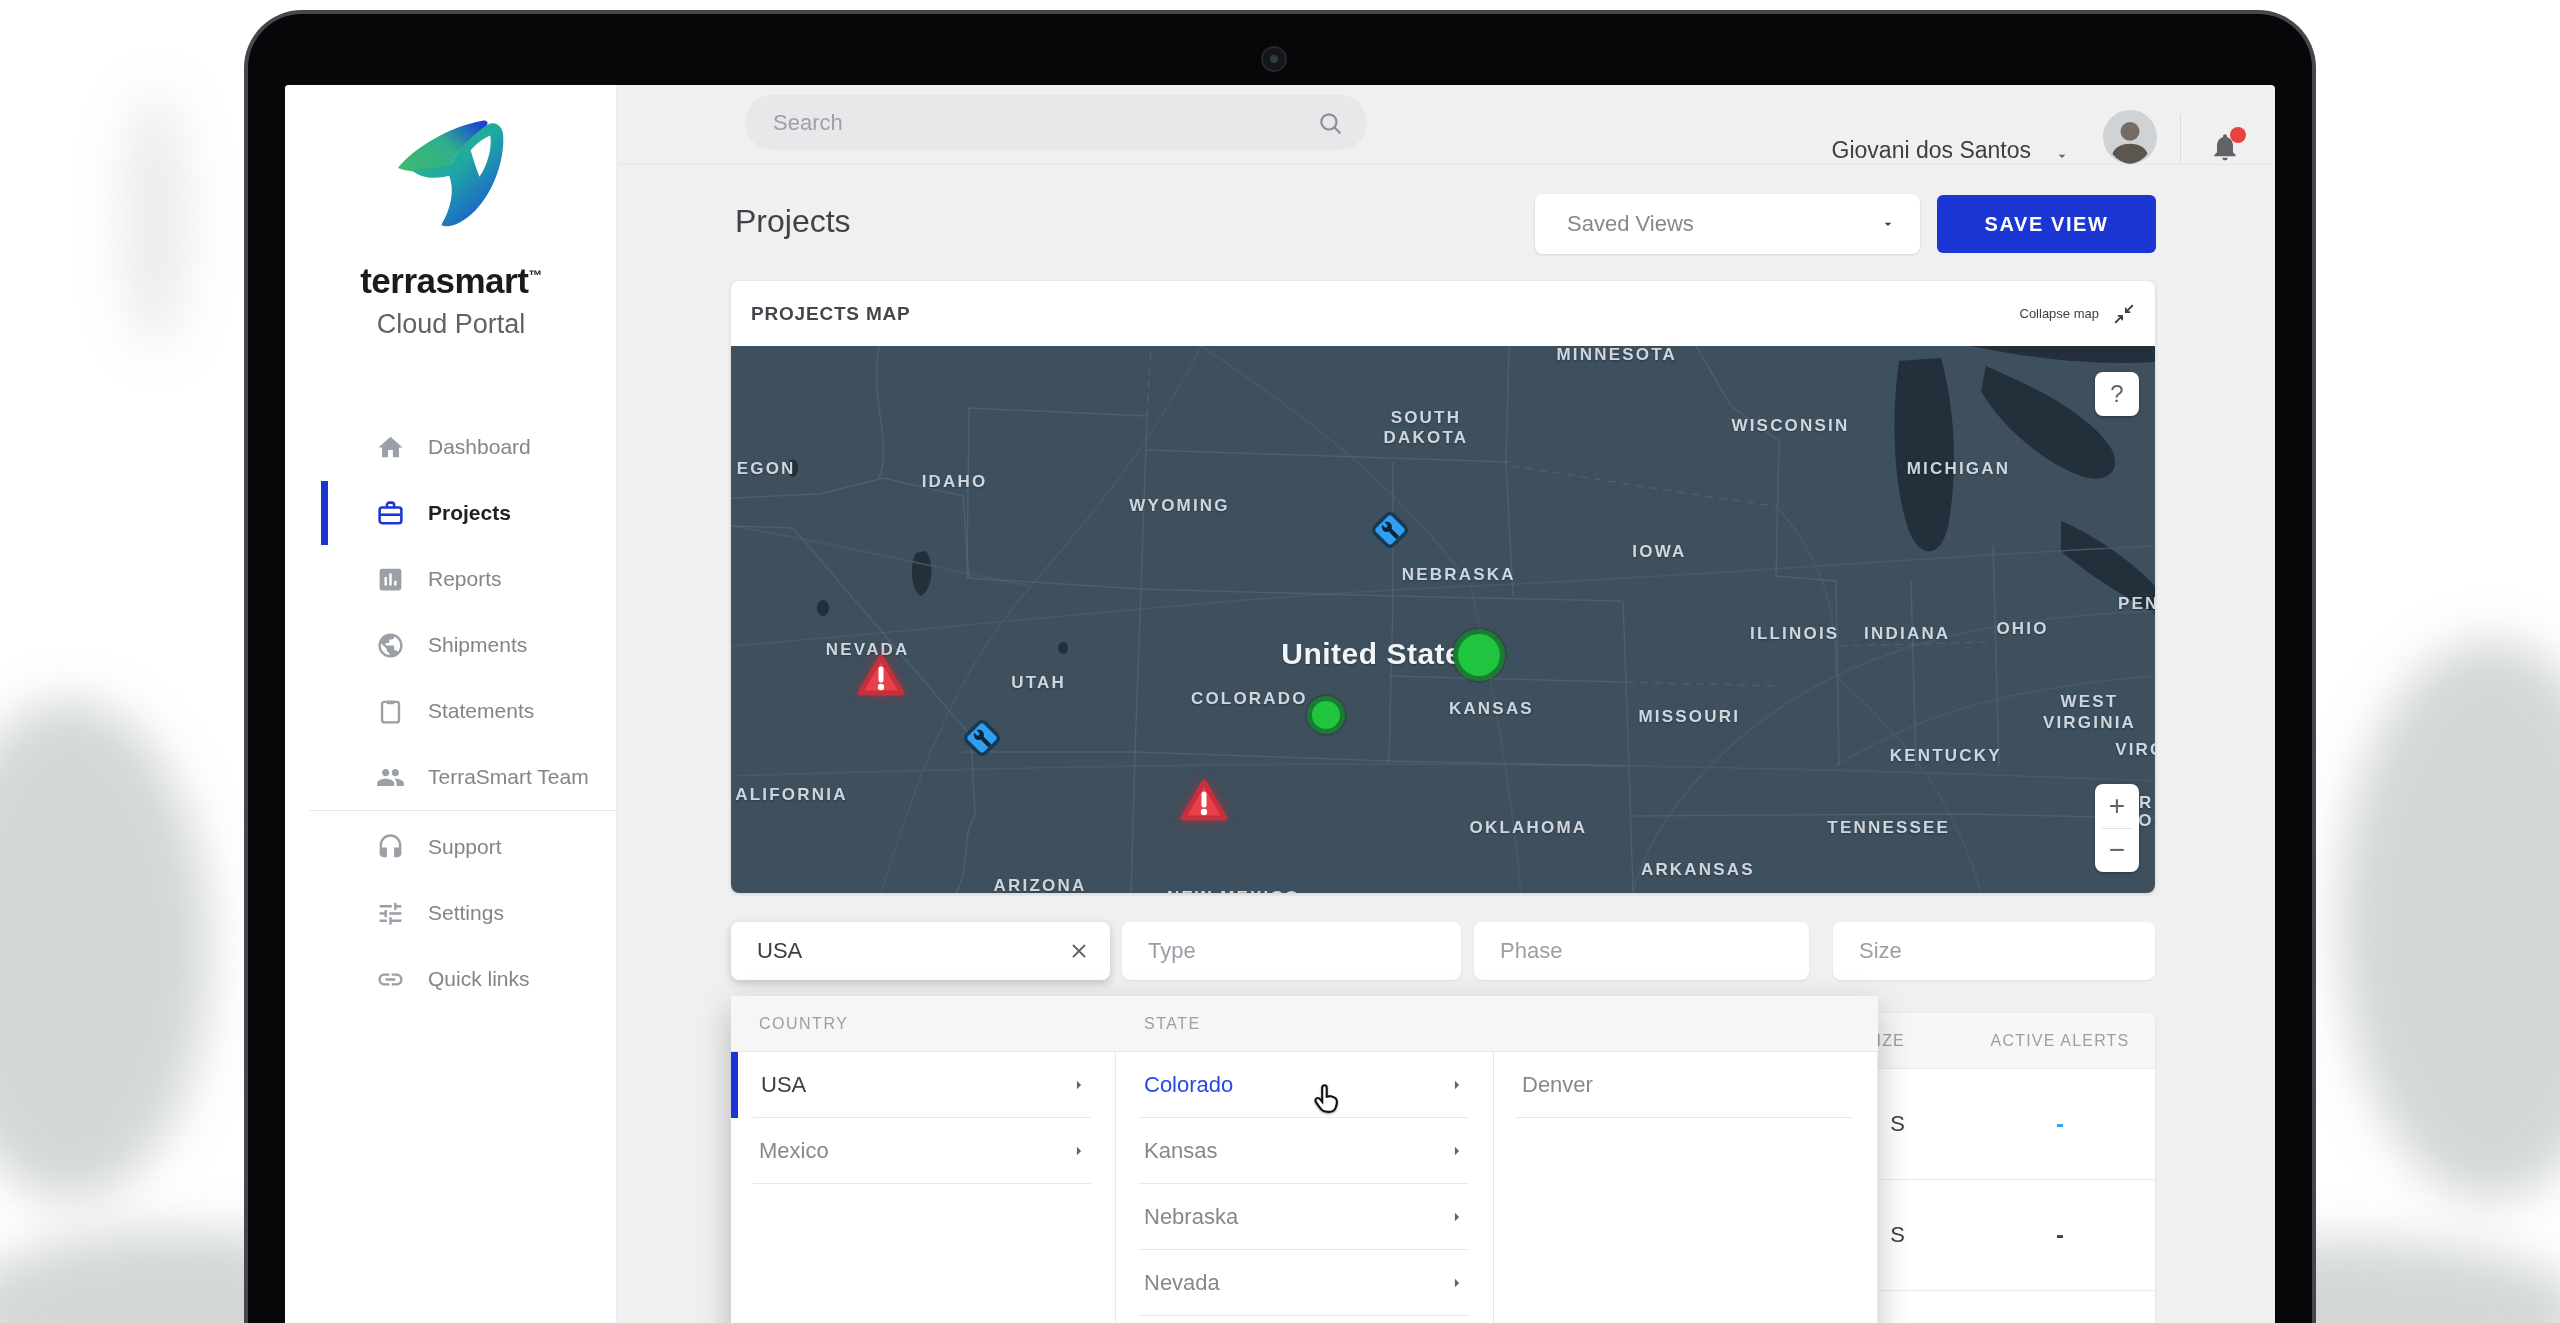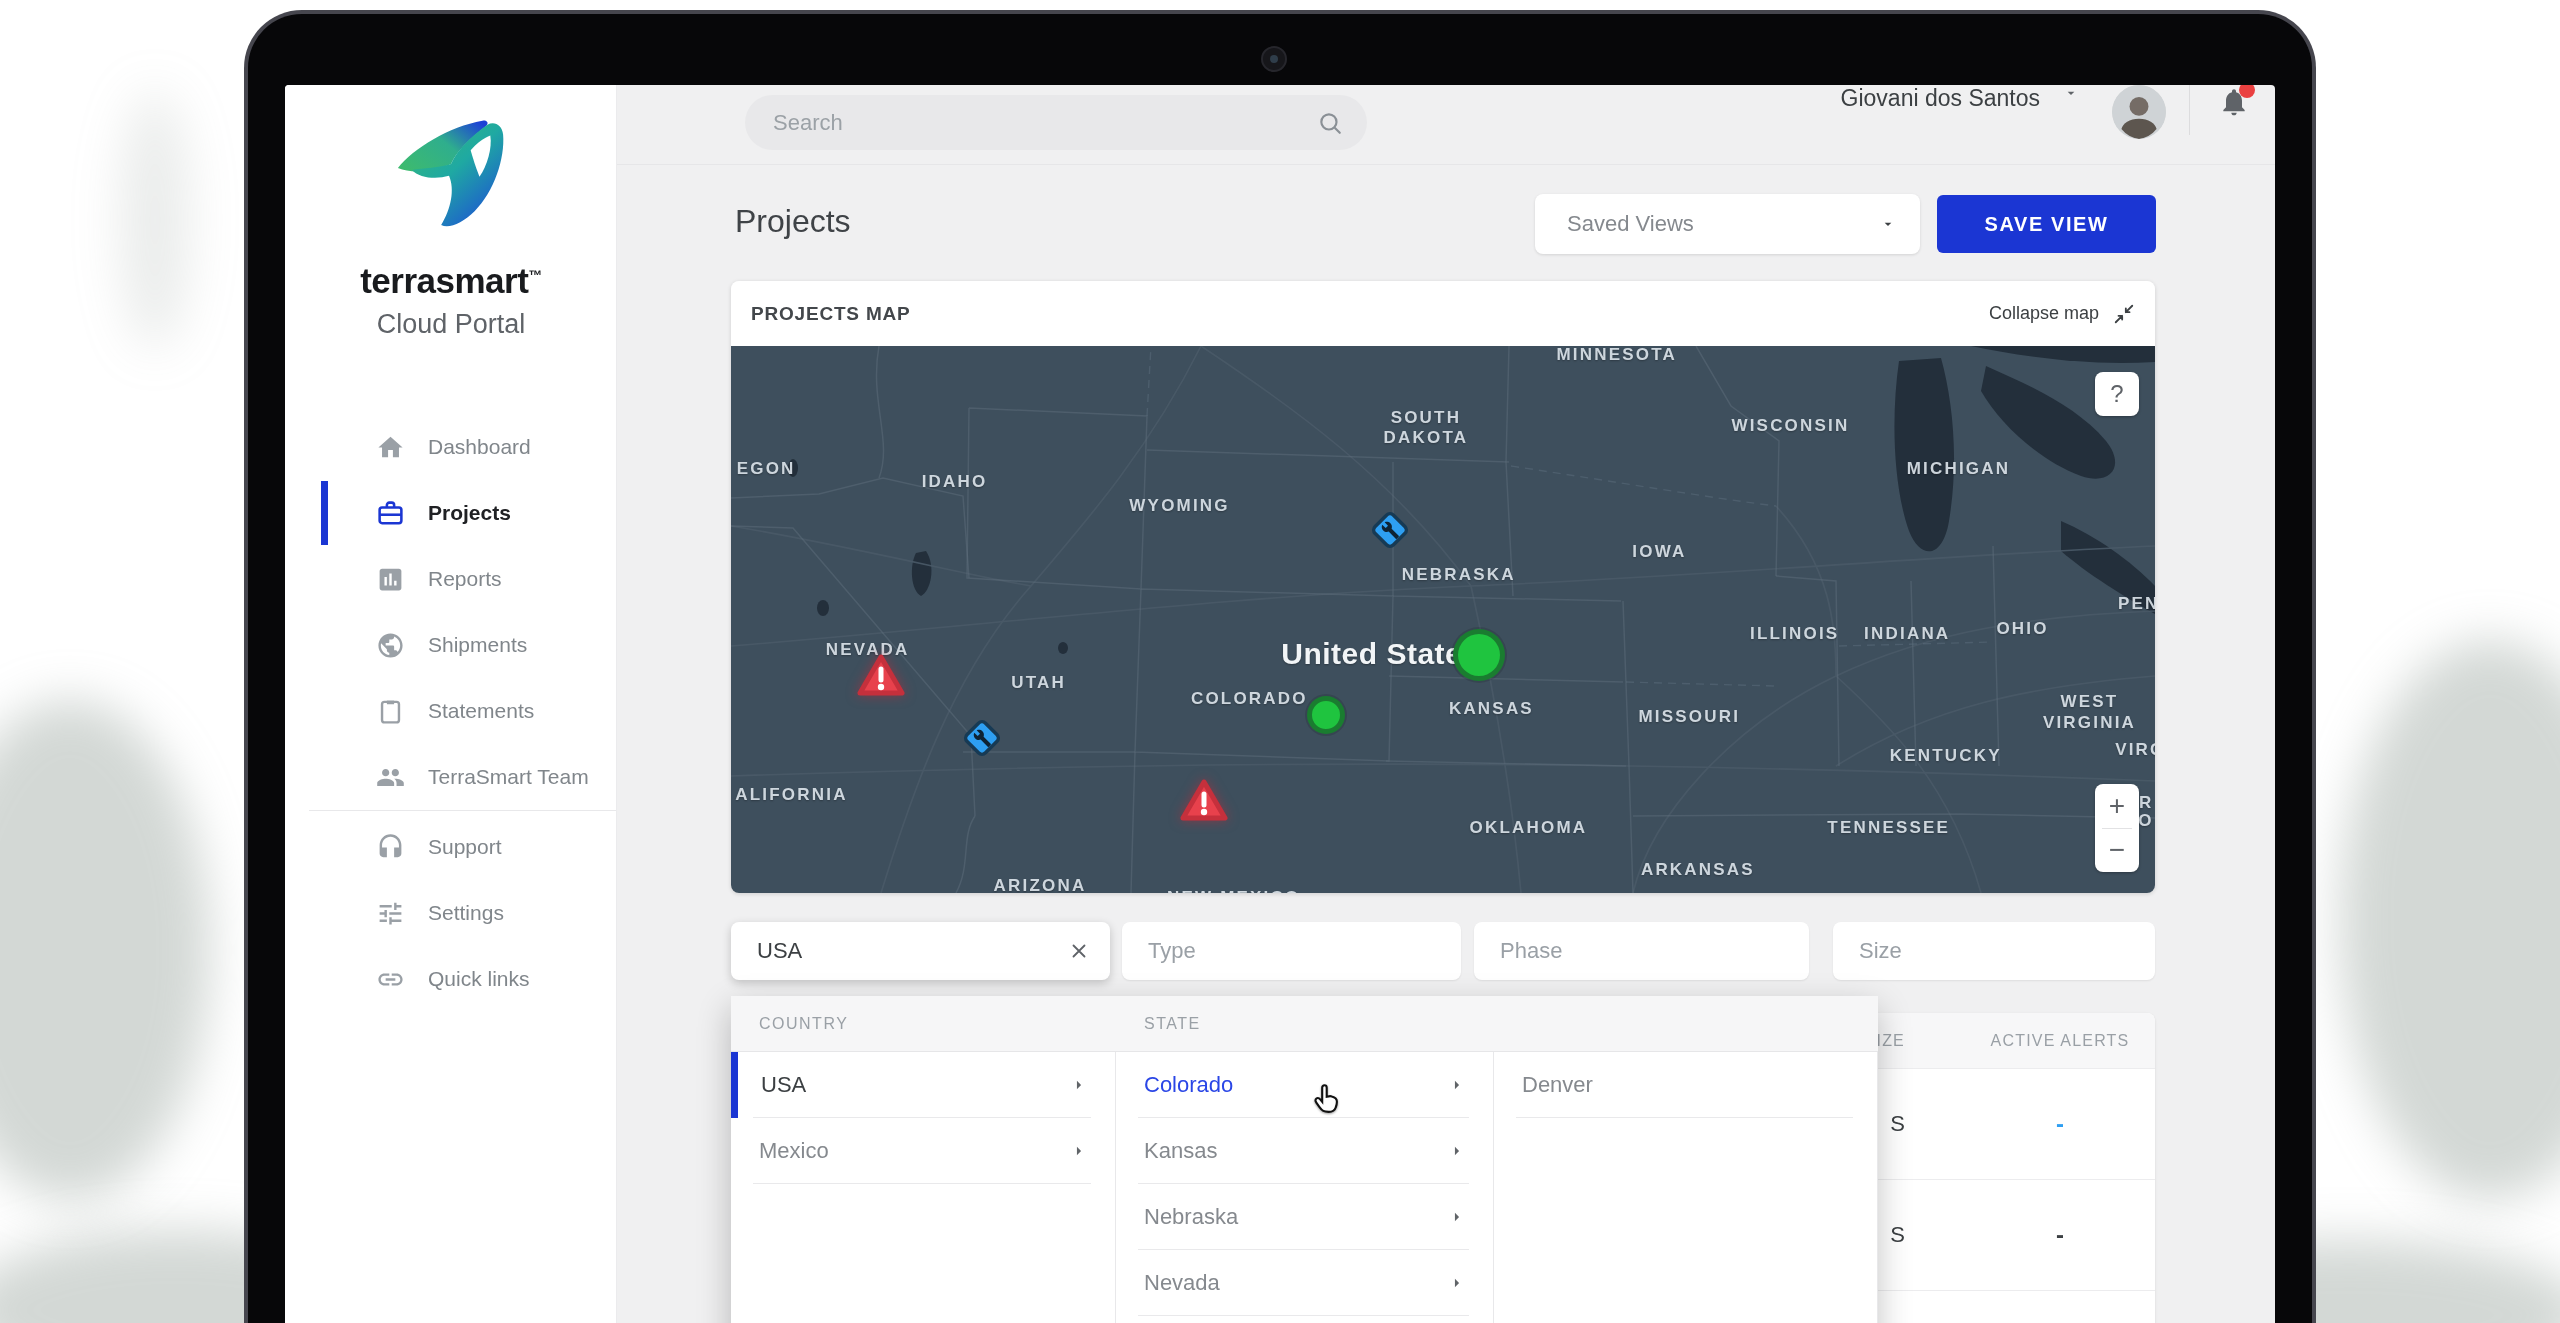--- a/index.html
+++ b/index.html
@@ -38,21 +38,21 @@
   .nav-item.active .nico{color:var(--accent);}
   .nav-item.active .nlabel{color:#202124;font-weight:bold;}
   #side-divider{position:absolute;left:24px;right:0;top:725px;height:1px;background:#e8e8ea;}
 
   
   #topbar{position:absolute;left:332px;right:0;top:0;height:79px;border-bottom:1px solid #e6e6e8;}
   #searchbox{position:absolute;left:128px;top:10px;width:622px;height:55px;background:#e8e8ea;border-radius:28px;display:flex;align-items:center;gap:28px;}
   #searchbox input{flex:1;border:none;outline:none;background:transparent;padding:0 10px 0 28px;font-size:22px;color:#3c4043;font-family:inherit;}
   #searchbox input::placeholder{color:#9ba1a6;}
   #searchbox .sico{width:26px;height:26px;color:#8a9096;margin-right:24px;}
-  #userarea{position:absolute;right:25px;top:0;height:79px;display:flex;align-items:flex-start;}
+  #userarea{position:absolute;right:34px;top:0;height:79px;display:flex;align-items:flex-end;}
   #username{font-size:23px;color:#3c4043;}
   .caret{width:16px;height:16px;color:#5f6368;margin-left:23px;}
   #avatar{width:54px;height:54px;border-radius:50%;overflow:hidden;margin-left:33px;background:#d4d7d9;}
   #user-divider{width:1px;height:50px;background:#dcdcde;margin-left:23px;}
   #bellwrap{position:relative;margin-left:28px;width:32px;height:34px;}
   #bellwrap svg{width:32px;height:34px;color:#5f6368;}
   #belldot{position:absolute;right:-5px;top:-3px;width:16px;height:16px;border-radius:50%;background:var(--notif-red);}
 
   
   #page-title{position:absolute;left:450px;top:118px;font-size:32px;color:#3f4347;}
@@ -61,21 +61,21 @@
   #saved-views .svlabel{flex:1;font-size:22px;color:#85898e;}
   #save-view-btn{position:absolute;left:1652px;top:110px;width:219px;height:58px;background:var(--accent);color:#fff;
     border:none;border-radius:6px;font-size:20px;font-weight:bold;letter-spacing:1.6px;font-family:inherit;cursor:pointer;}
 
   
   #map-card{position:absolute;left:446px;top:196px;width:1424px;border-radius:8px;box-shadow:0 1px 4px rgba(0,0,0,.14);}
   #map-header{height:65px;background:#fff;border-radius:8px 8px 0 0;display:flex;align-items:center;padding:0 20px;box-sizing:border-box;}
   #map-title{font-size:19px;letter-spacing:.8px;color:#43474b;font-weight:bold;}
   #map-header .spacer{flex:1;}
   #collapse-map{display:flex;align-items:center;cursor:pointer;}
-  #collapse-map .clabel{font-size:18px;color:#3c4043;}
+  #collapse-map .clabel{font-size:13px;color:#3c4043;}
   #collapse-map .cico{width:22px;height:22px;color:#3c4043;margin-left:14px;}
   #map-area{position:relative;height:547px;background:var(--map-bg);border-radius:0 0 8px 8px;overflow:hidden;cursor:grab;}
   .map-lines{position:absolute;inset:0;width:100%;height:100%;}
   .map-label{position:absolute;transform:translate(-50%,-50%);font-size:17px;font-weight:bold;letter-spacing:2.2px;
     color:rgba(223,231,237,.9);white-space:pre;text-shadow:0 1px 2px rgba(0,0,0,.3);}
   .map-label.edge{transform:translate(0,-50%);text-align:right;}
   .map-label.big{font-size:30px;letter-spacing:.5px;color:#f2f5f7;}
   .marker{position:absolute;transform:translate(-50%,-50%);cursor:pointer;}
   .marker.alert{filter:drop-shadow(0 0 6px rgba(198,40,52,.55));}
   .ok-dot{border-radius:50%;background:var(--ok-green);border:5px solid rgba(24,86,40,.65);box-sizing:border-box;

